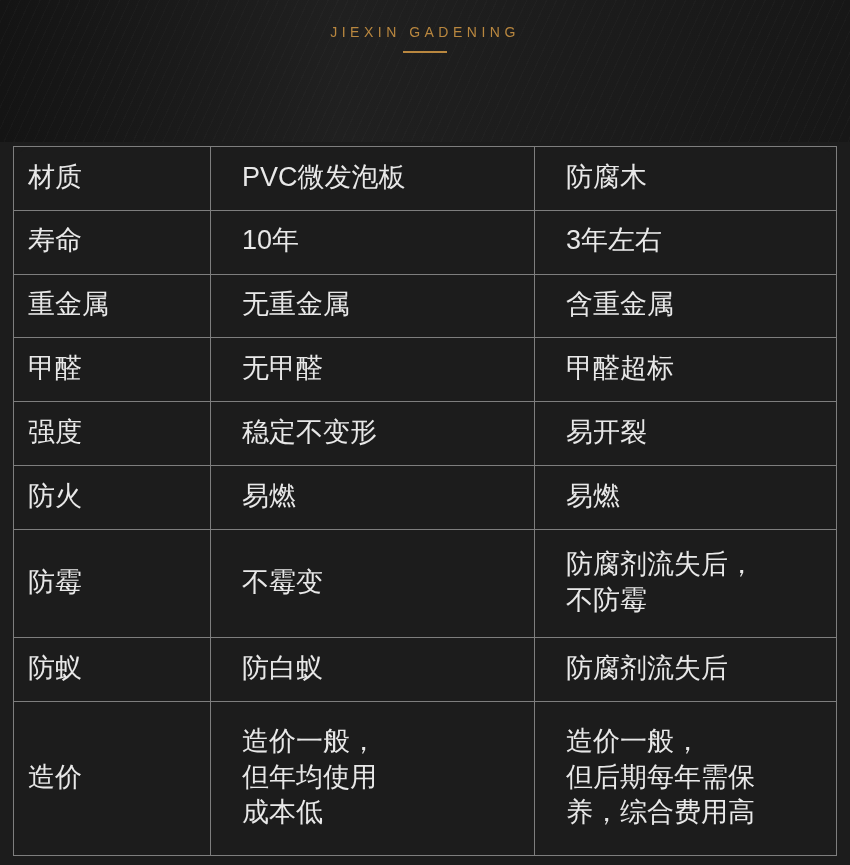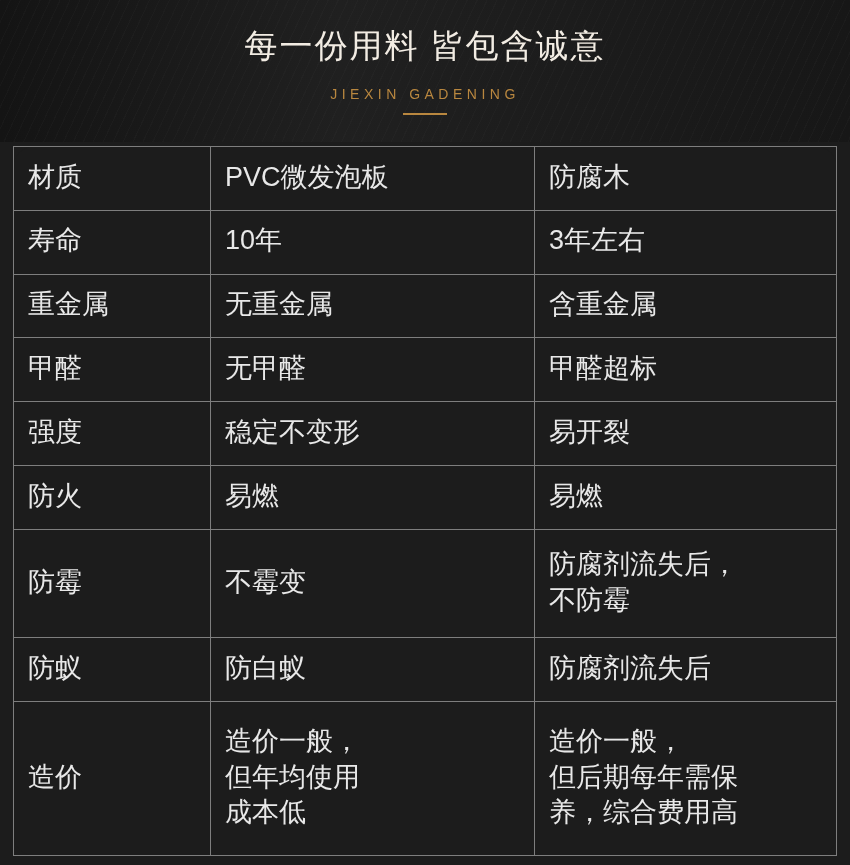--- a/index.html
+++ b/index.html
@@ -96,29 +96,28 @@
     font-weight: normal;
   }
   td.col-label { width: 168px; }
   td.col-a     { width: 295px; }
   td.col-b     { width: auto; }
 
   td.highlight {
     color: #e8231c;
     font-weight: bold;
   }
-  .cell-line { display: block; }
+  .cell-line { display: block; margin-left: 17px; }
 </style>
 </head>
 <body>
 
 <div class="page">
 
   <div class="header">
-    <div class="header-title">每一份用料 皆包含诚意</div>
     <div class="header-sub">JIEXIN GADENING</div>
     <div class="header-rule"></div>
   </div>
 
   <div class="table-wrap">
     <table class="compare">
       <tbody>
           <tr>
             <td class="col-label">材质</td>
             <td class="col-a">

